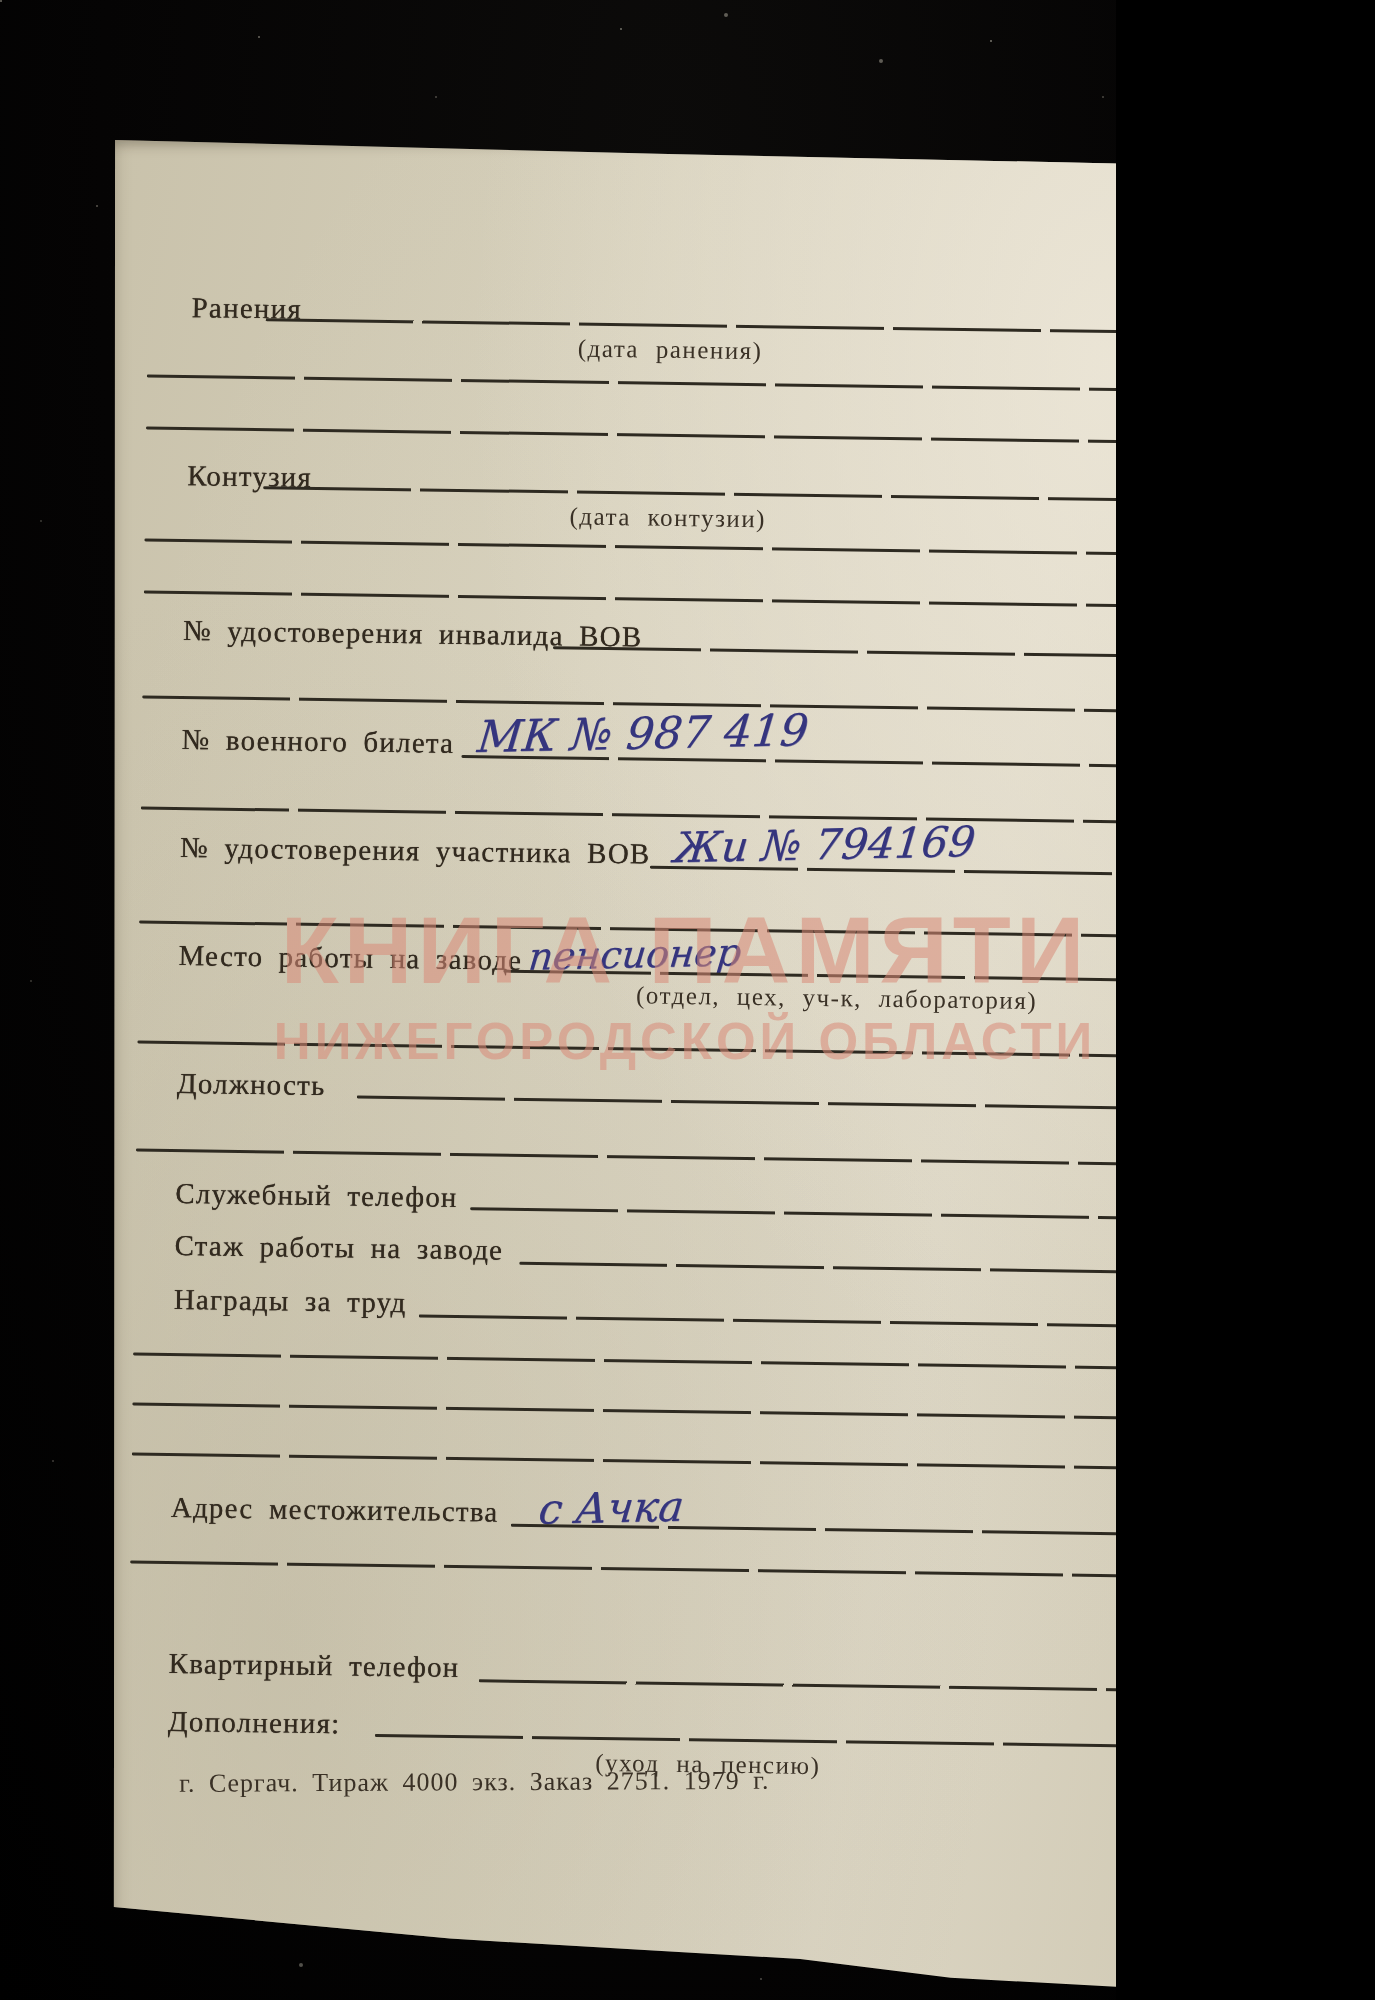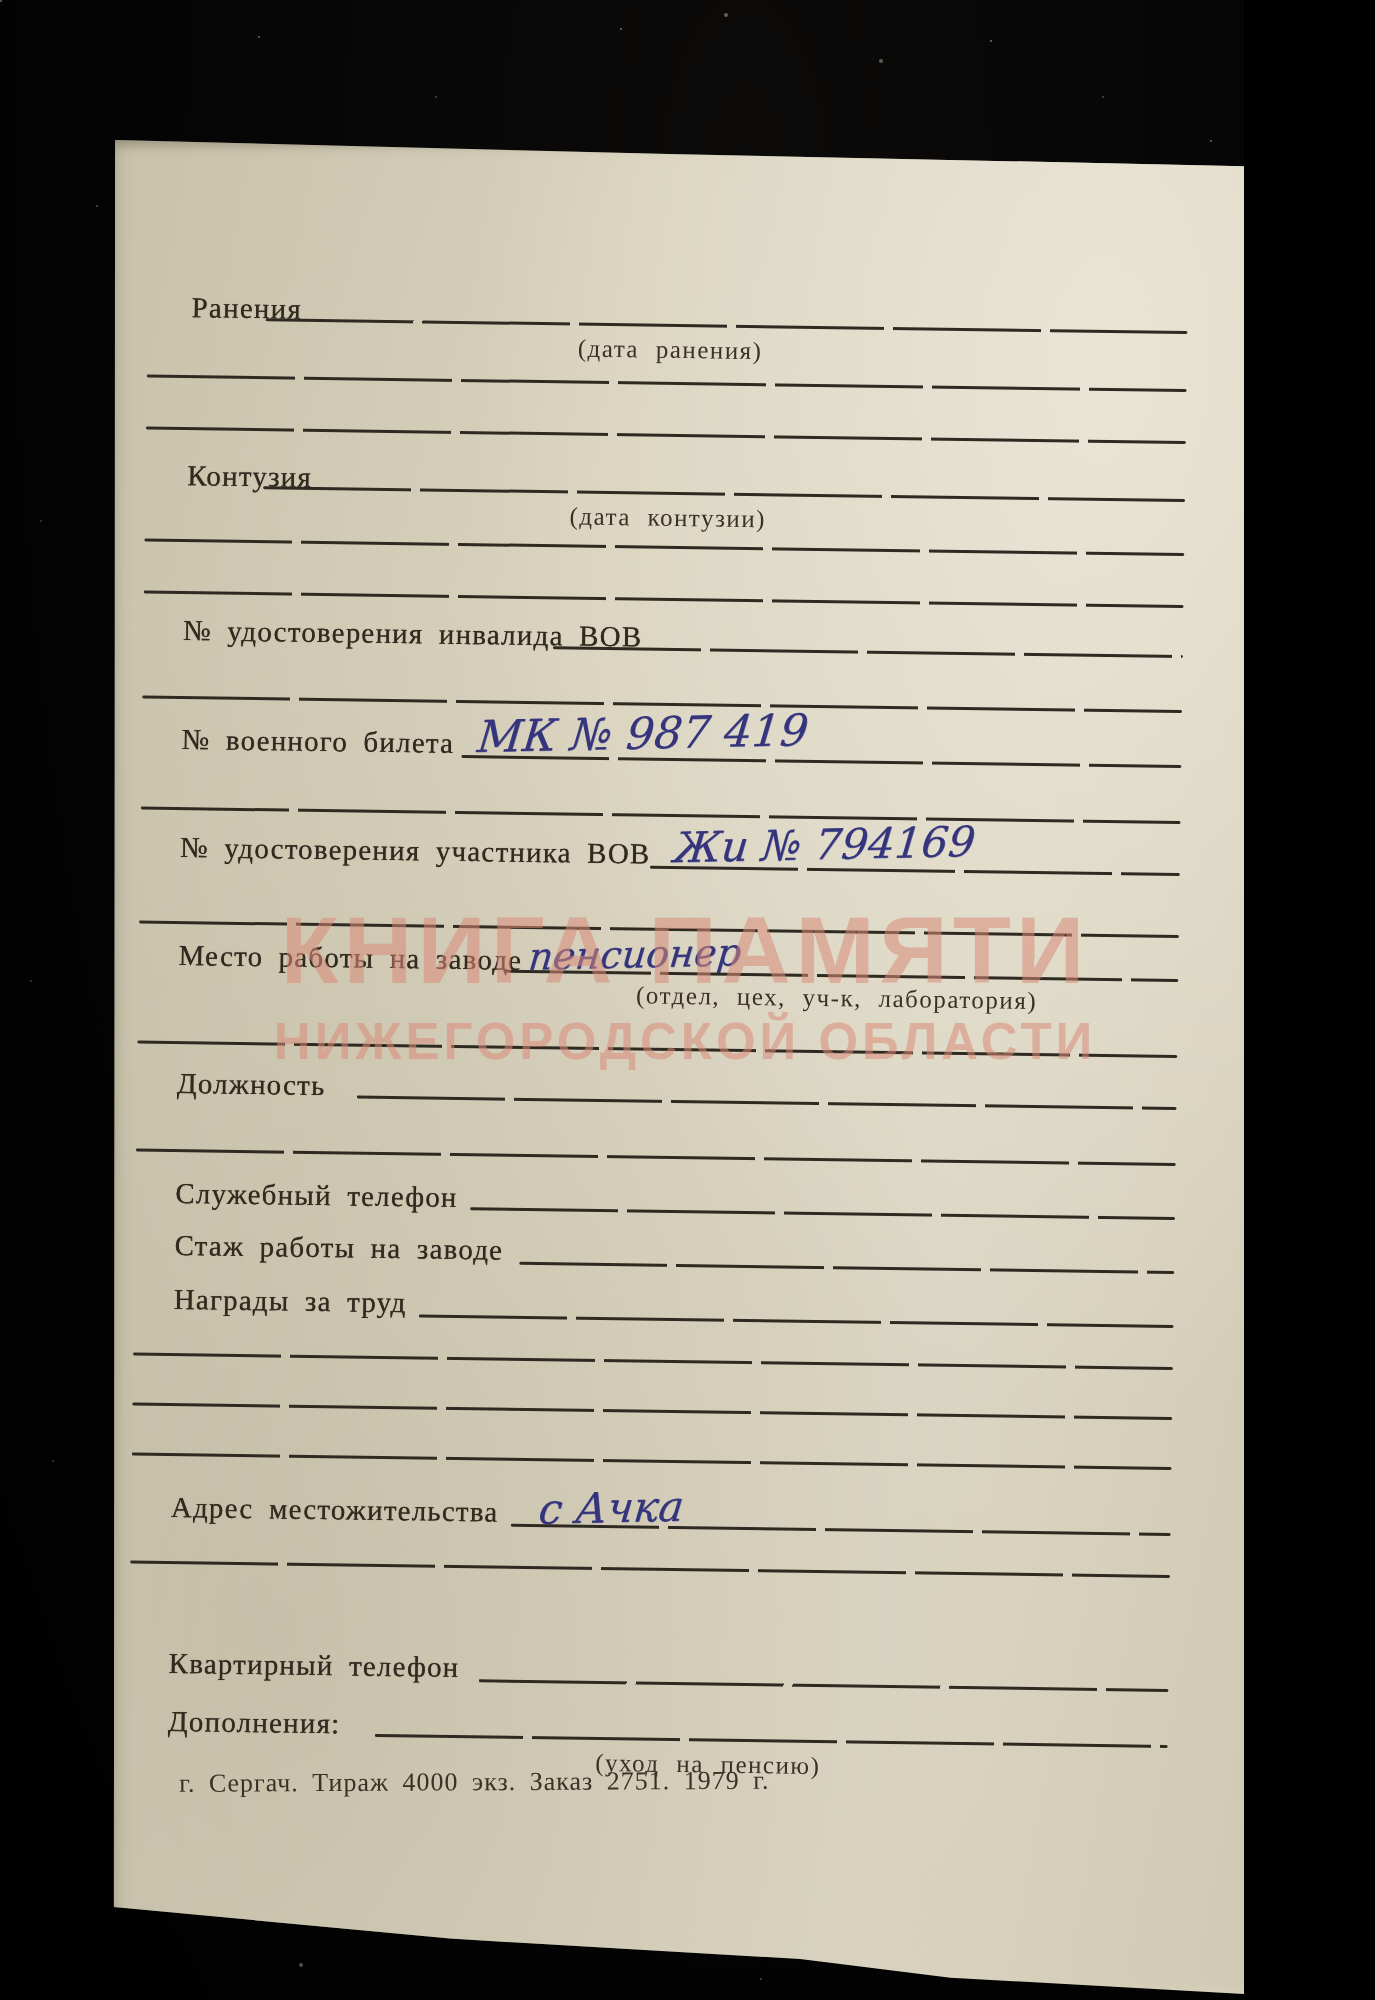--- a/index.html
+++ b/index.html
@@ -1,16 +1,16 @@
 <!DOCTYPE html>
 <html><head>
 <meta charset="utf-8">
 <style>
   html,body{margin:0;padding:0;background:#000;}
-  #scene{position:relative;width:1244px;height:2000px;background:
+  #scene{position:relative;width:1116px;height:2000px;background:
     radial-gradient(ellipse at 60% 10%, #0c0b0a 0%, #050404 60%, #000 100%);
     overflow:hidden;font-family:"Liberation Serif", serif;}
   
   .speckles{position:absolute;left:0;top:0;width:2px;height:2px;border-radius:50%;
     background:rgba(210,205,190,.55);
     box-shadow:
       620px 28px 0 0 rgba(220,215,200,.5), 880px 60px 0 1px rgba(200,195,180,.45),
       1258px 18px 0 0 rgba(220,215,200,.5), 1102px 96px 0 0 rgba(180,175,160,.4),
       1322px 210px 0 1px rgba(210,205,190,.5), 1340px 476px 0 1px rgba(225,220,205,.6),
       1306px 640px 0 0 rgba(190,185,170,.4), 1352px 900px 0 0 rgba(200,195,180,.4),

